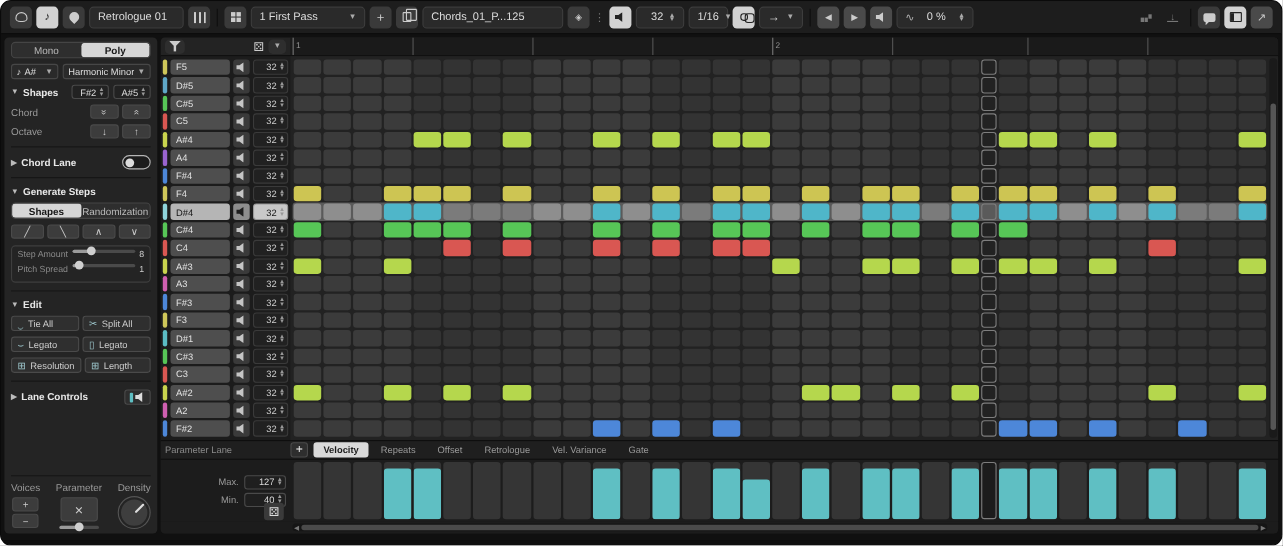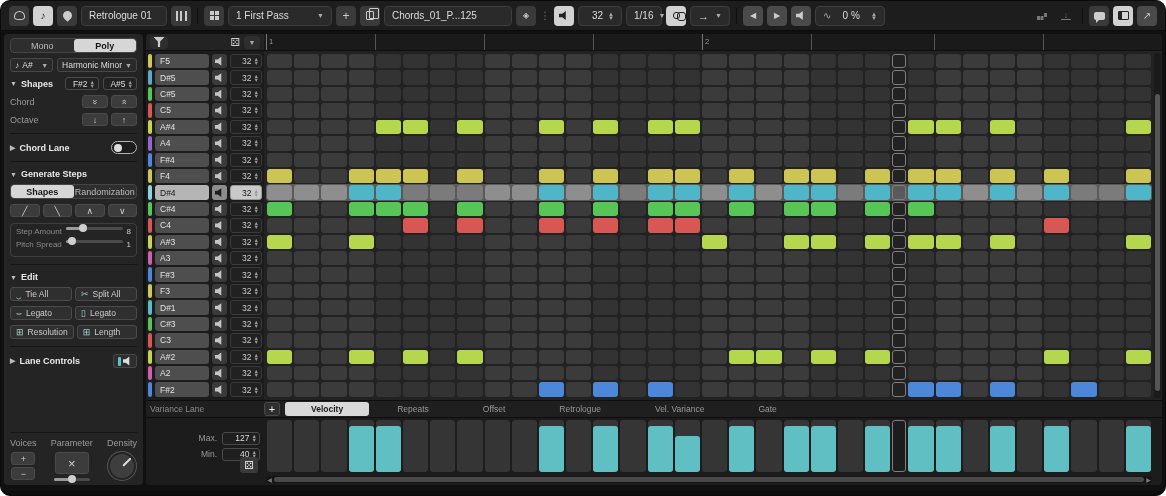--- a/index.html
+++ b/index.html
@@ -126,21 +126,21 @@
   .grow.sel .cell.b { background:#7b7b7b; }
   .mcell { flex:0 0 14px; margin:1px; border-radius:3px; background:transparent; border:1px solid #7e7e7e; }
   #vscroll { position:absolute; right:1px; top:2px; bottom:2px; width:7px; background:#1a1a1a; border-radius:3px; }
   #vthumb { position:absolute; left:1px; right:1px; top:12%; bottom:2%; background:#555; border-radius:3px; }
   
   #parambar { height:18px; background:#1f1f1f; border-top:1px solid #0e0e0e; border-bottom:1px solid #0e0e0e; align-items:center; }
   #paramlabel { color:#8a8a8a; font-size:8.5px; display:flex; align-items:center; height:100%; }
   #tabs { display:flex; align-items:center; height:100%; gap:2px; }
   .addtab { width:16px; height:14px; background:#2e2e2e; border:1px solid #4a4a4a; border-radius:3px;
         color:#eee; font-size:11px; display:flex; align-items:center; justify-content:center; margin-right:3px; }
-  .ptab { padding:2px 26px; font-size:8.5px; color:#999; border-radius:3px; }
+  .ptab { padding:2px 9px; font-size:8.5px; color:#999; border-radius:3px; }
   .ptab.sel { background:#d9d9d9; color:#1a1a1a; font-weight:bold; }
   
   #velband { height:56px; background:#1c1c1c; }
   #minmax { display:flex; flex-direction:column; justify-content:center; gap:3px; height:100%; position:relative; }
   .mmrow { display:flex; align-items:center; justify-content:flex-end; gap:5px; }
   .mmlbl { color:#9a9a9a; font-size:8.5px; }
   .mmfield { width:38px; height:13px; background:#1f1f1f; border:1px solid #4a4a4a; border-radius:3px;
         color:#ddd; font-size:8.5px; display:flex; align-items:center; justify-content:flex-end; gap:2px; padding:0 2px; }
   #veldice { position:absolute; right:2px; bottom:1px; width:18px; height:16px; background:#3a3a3a;
         border-radius:3px; color:#ddd; font-size:11px; display:flex; align-items:center; justify-content:center; }
@@ -1519,21 +1519,21 @@
               </div>
             </div>
           <div id="vscroll">
               <div id="vthumb"></div>
             </div>
         </div>
       </div>
 
       <div class="bandrow" id="parambar">
         <div class="leftcell">
-            <div id="paramlabel">Variance Lane</div>
+            <div id="paramlabel">Parameter Lane</div>
           </div>
         <div class="rightcell">
             <div id="tabs">
               <div class="addtab">+</div>
               <div class="ptab sel">Velocity</div>
               <div class="ptab">Repeats</div>
               <div class="ptab">Offset</div>
               <div class="ptab">Retrologue</div>
               <div class="ptab">Vel. Variance</div>
               <div class="ptab">Gate</div>

